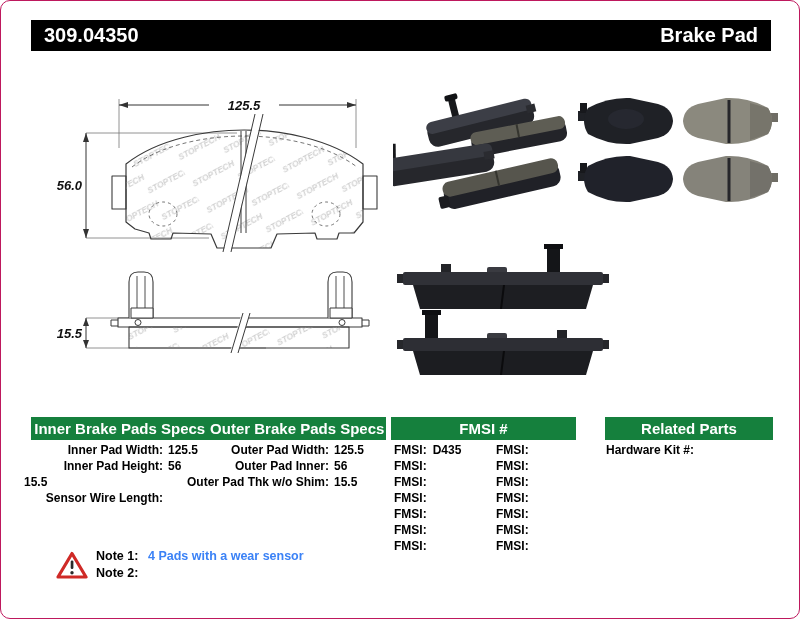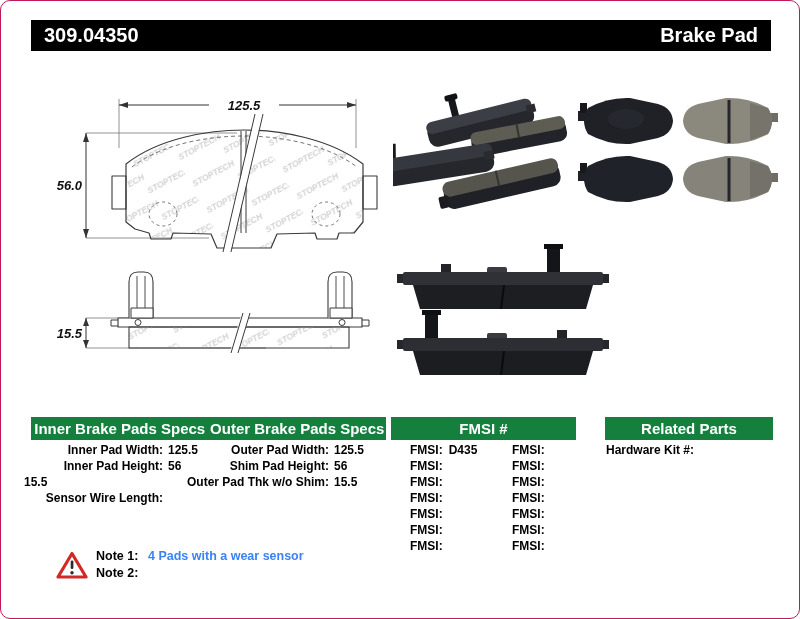--- a/index.html
+++ b/index.html
@@ -25,21 +25,21 @@
     position:absolute; top:416px; height:23px; background:#15803d; color:#fff;
     display:flex; align-items:center; font-size:15px; font-weight:bold;
   }
   .thead .half { flex:1; text-align:center; }
   .thead.single { justify-content:center; }
   .spec-col { position:absolute; top:441px; font-size:12px; font-weight:bold; color:#000; }
   .spec-row { display:flex; line-height:16px; white-space:nowrap; }
   .spec-label { width:144px; text-align:right; }
   .spec-value { width:46px; text-align:left; margin-left:5px; }
   .fmsi-col { position:absolute; top:441px; font-size:12px; font-weight:bold; color:#000; }
-  .fmsi-row { line-height:16px; white-space:nowrap;margin-left:16px; }
+  .fmsi-row { line-height:16px; white-space:nowrap; }
   .fmsi-row .lbl { margin-right:6px; }
   .related-col { position:absolute; top:441px; left:605px; font-size:12px; font-weight:bold; }
   .related-row { line-height:16px; white-space:nowrap; }
   .related-row .lbl { margin-right:5px; }
   
   .notes { position:absolute; left:95px; top:547px; font-size:12.5px; font-weight:bold; color:#000; }
   .note-row { line-height:17px; white-space:nowrap; }
   .note-label { display:inline-block; min-width:44px; }
   .note-text-red { color:#3b82f6; margin-left:8px; }
 </style>
@@ -246,21 +246,21 @@
       <span class="spec-value"></span>
     </div>
   </div>
 
   <div class="spec-col" style="left:184px; width:200px;">
     <div class="spec-row">
       <span class="spec-label">Outer Pad Width:</span>
       <span class="spec-value">125.5</span>
     </div>
     <div class="spec-row">
-      <span class="spec-label">Shim Pad Height:</span>
+      <span class="spec-label">Outer Pad Inner:</span>
       <span class="spec-value">56</span>
     </div>
     <div class="spec-row">
       <span class="spec-label">Outer Pad Thk w/o Shim:</span>
       <span class="spec-value">15.5</span>
     </div>
   </div>
 
   <div class="fmsi-col" style="left:393px;">
     <div class="fmsi-row"><span class="lbl">FMSI:</span><span>D435</span></div>

